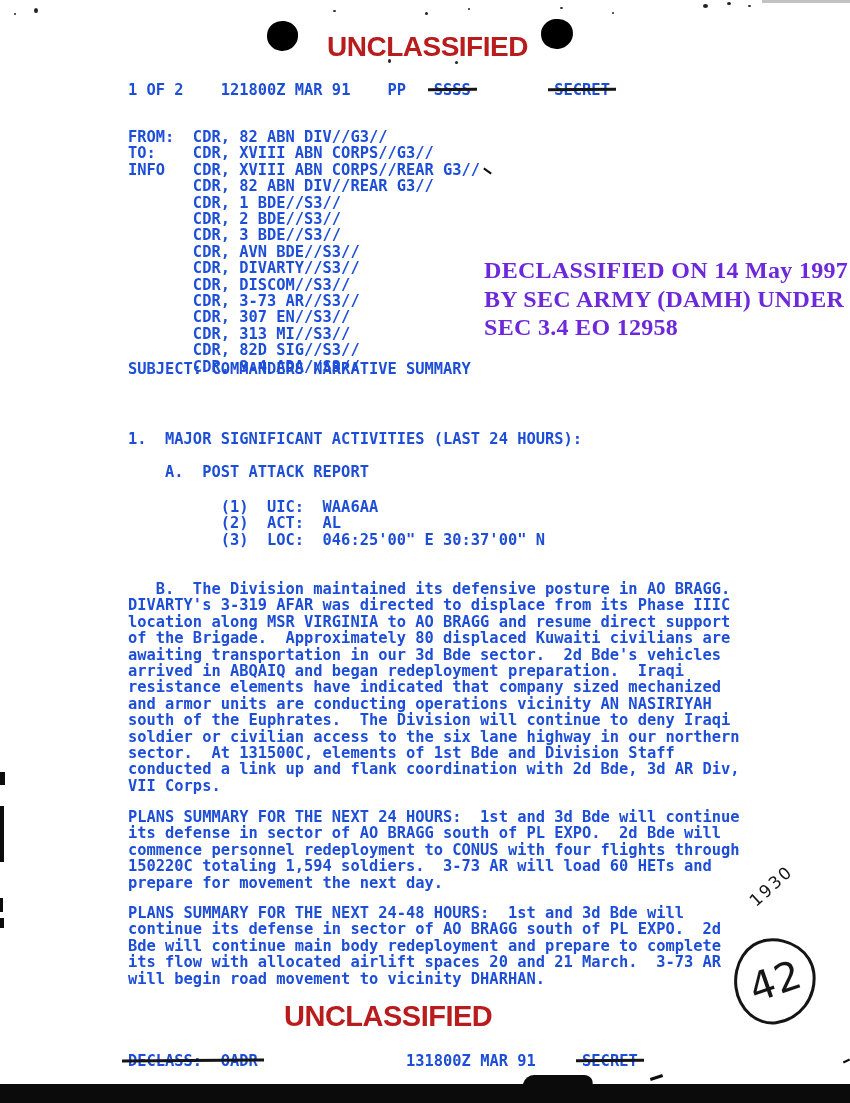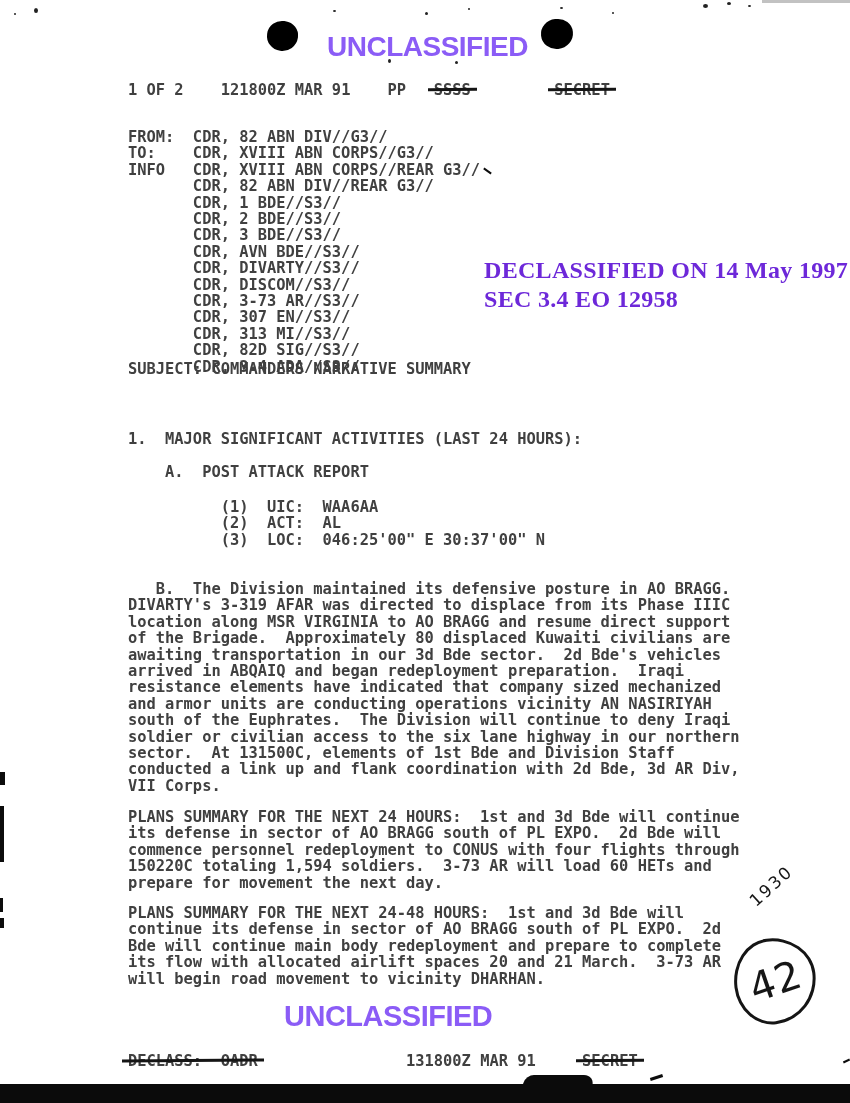--- a/index.html
+++ b/index.html
@@ -4,34 +4,34 @@
 <style>
   html,body{margin:0;padding:0;background:#e8e8e8;}
   .page{
     position:relative;width:850px;height:1103px;background:#ffffff;
     overflow:hidden;font-family:"DejaVu Sans Mono",monospace;
   }
   
   .mono{
     position:absolute;left:128px;
     font-family:"DejaVu Sans Mono",monospace;font-weight:bold;
-    font-size:15.4px;line-height:16.4px;color:#404040;
+    font-size:15.4px;line-height:16.4px;color:#1d4ed8;
     white-space:pre;
   }
   .line{white-space:pre;}
   
   .strike{position:relative;}
   .strike::after{
     content:"";position:absolute;left:-6px;right:-6px;top:7px;height:3.4px;
     background:#151515;transform:rotate(-0.4deg);
   }
   
   .title{
     position:absolute;font-family:"Liberation Sans",sans-serif;
-    font-weight:bold;color:#8b5cf6;letter-spacing:-0.5px;white-space:nowrap;
+    font-weight:bold;color:#b91c1c;letter-spacing:-0.5px;white-space:nowrap;
   }
   .title-top{left:327px;top:31px;font-size:28px;}
   .title-bottom{left:284px;top:1000px;font-size:29px;}
   
   .punch-dot{position:absolute;background:#000;border-radius:50% 48% 52% 50%;}
   .dot-left{left:267px;top:21px;width:31px;height:30px;transform:rotate(8deg);}
   .dot-right{left:541px;top:19px;width:32px;height:30px;transform:rotate(-6deg);}
   
   .stamp{
     position:absolute;left:484px;top:256px;
@@ -94,20 +94,21 @@
   <div class="punch-dot dot-left"></div>
   <div class="punch-dot dot-right"></div>
   <div class="title title-top">UNCLASSIFIED</div>
 
   <div class="mono" style="top:82px;"><span>1 OF 2    </span><span>121800Z MAR 91    </span><span>PP   </span><span class="strike">SSSS</span><span>         </span><span class="strike">SECRET</span></div>
 
   <div class="mono" style="top:129px;"><div class="line">FROM:  CDR, 82 ABN DIV//G3//</div><div class="line">TO:    CDR, XVIII ABN CORPS//G3//</div><div class="line">INFO   CDR, XVIII ABN CORPS//REAR G3//</div><div class="line">       CDR, 82 ABN DIV//REAR G3//</div><div class="line">       CDR, 1 BDE//S3//</div><div class="line">       CDR, 2 BDE//S3//</div><div class="line">       CDR, 3 BDE//S3//</div><div class="line">       CDR, AVN BDE//S3//</div><div class="line">       CDR, DIVARTY//S3//</div><div class="line">       CDR, DISCOM//S3//</div><div class="line">       CDR, 3-73 AR//S3//</div><div class="line">       CDR, 307 EN//S3//</div><div class="line">       CDR, 313 MI//S3//</div><div class="line">       CDR, 82D SIG//S3//</div><div class="line">       CDR, 3-4 ADA//S3//</div></div>
 
   <div class="stamp">
       <div class="line">DECLASSIFIED ON 14 May 1997</div>
+      <div class="line">BY SEC ARMY (DAMH) UNDER</div>
       <div class="line">SEC 3.4 EO 12958</div>
     </div>
 
   <div class="mono" style="top:361px;"><div class="line">SUBJECT: COMMANDERS NARRATIVE SUMMARY</div></div>
 
   <div class="mono" style="top:431px;">1.  MAJOR SIGNIFICANT ACTIVITIES (LAST 24 HOURS):</div>
   <div class="mono" style="top:464px;">    A.  POST ATTACK REPORT</div>
   <div class="mono" style="top:499px;"><div class="line">          (1)  UIC:  WAA6AA</div><div class="line">          (2)  ACT:  AL</div><div class="line">          (3)  LOC:  046:25'00" E 30:37'00" N</div></div>
   <div class="mono" style="top:581px;"><div class="line">   B.  The Division maintained its defensive posture in AO BRAGG.</div><div class="line">DIVARTY's 3-319 AFAR was directed to displace from its Phase IIIC</div><div class="line">location along MSR VIRGINIA to AO BRAGG and resume direct support</div><div class="line">of the Brigade.  Approximately 80 displaced Kuwaiti civilians are</div><div class="line">awaiting transportation in our 3d Bde sector.  2d Bde's vehicles</div><div class="line">arrived in ABQAIQ and began redeployment preparation.  Iraqi</div><div class="line">resistance elements have indicated that company sized mechanized</div><div class="line">and armor units are conducting operations vicinity AN NASIRIYAH</div><div class="line">south of the Euphrates.  The Division will continue to deny Iraqi</div><div class="line">soldier or civilian access to the six lane highway in our northern</div><div class="line">sector.  At 131500C, elements of 1st Bde and Division Staff</div><div class="line">conducted a link up and flank coordination with 2d Bde, 3d AR Div,</div><div class="line">VII Corps.</div></div>
   <div class="mono" style="top:809px;"><div class="line">PLANS SUMMARY FOR THE NEXT 24 HOURS:  1st and 3d Bde will continue</div><div class="line">its defense in sector of AO BRAGG south of PL EXPO.  2d Bde will</div><div class="line">commence personnel redeployment to CONUS with four flights through</div><div class="line">150220C totaling 1,594 soldiers.  3-73 AR will load 60 HETs and</div><div class="line">prepare for movement the next day.</div></div>

